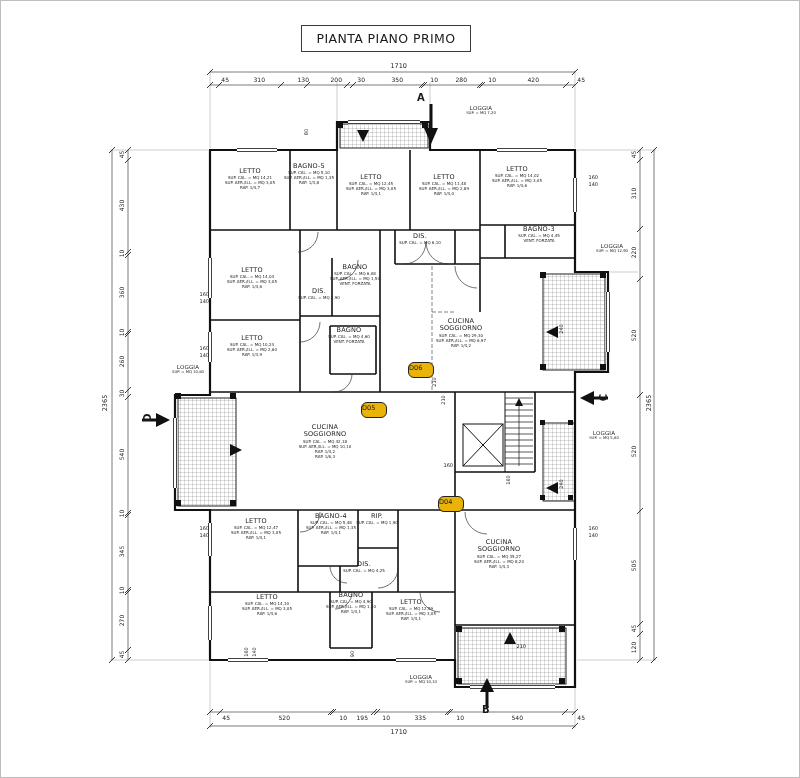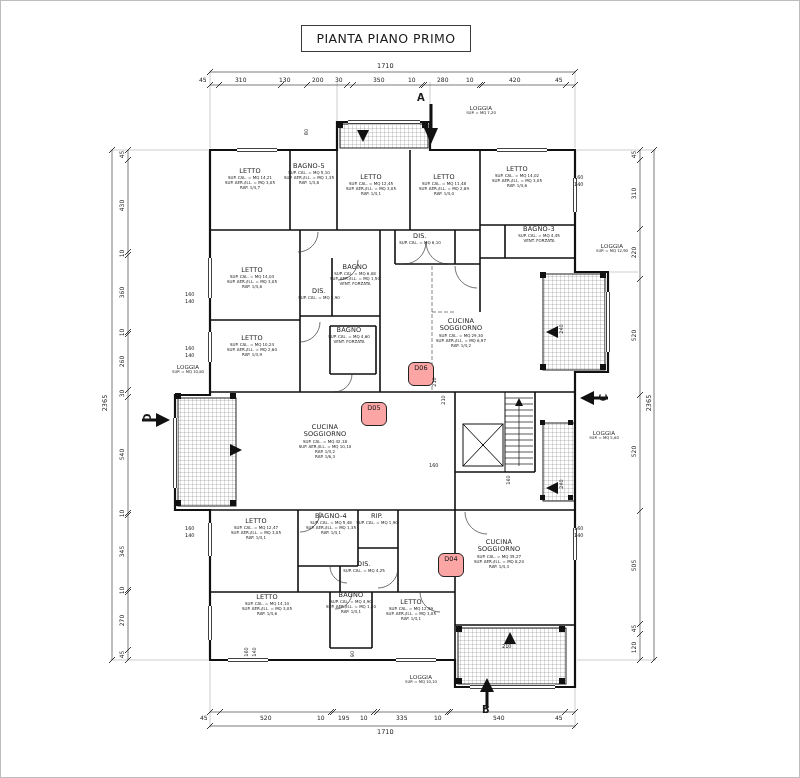--- a/index.html
+++ b/index.html
@@ -8,29 +8,29 @@
   .frame{position:absolute;inset:0;border:1px solid #bdbdbd;pointer-events:none}
   .title-box{position:absolute;left:301px;top:25px;width:170px;height:27px;border:1px solid #3a3a3a;
              display:flex;align-items:center;justify-content:center;font-size:12.5px;letter-spacing:.4px;background:#fff}
   svg.plan{position:absolute;left:0;top:0}
   .room{position:absolute;transform:translateX(-50%);text-align:center;line-height:1.12;white-space:pre-line}
   .rname{font-size:6.5px;letter-spacing:.2px;white-space:pre-line}
   .rsub{font-size:4px;color:#222;white-space:pre-line;line-height:1.25}
   .loggia-label{position:absolute;transform:translateX(-50%);text-align:center;line-height:1.1}
   .loggia-label .rname{font-size:5.5px}
   .loggia-label .rsub{font-size:3.8px}
-  .dh,.dh5{position:absolute;width:30px;margin-left:-15px;text-align:left;font-size:6px}
+  .dh,.dh5{position:absolute;width:30px;margin-left:-15px;text-align:right;font-size:6px}
   .dh5{font-size:5px;width:24px;margin-left:-12px}
   .dv,.dv5{position:absolute;width:30px;margin-left:-15px;margin-top:-4px;text-align:center;font-size:6px;transform:rotate(-90deg)}
   .dv5{font-size:5px;width:24px;margin-left:-12px}
   .dtotal{font-size:6.5px}
   .sec{position:absolute;font-size:10px;font-weight:bold}
   .secv{position:absolute;font-size:10px;font-weight:bold;transform:rotate(-90deg)}
-  .dtag{position:absolute;width:26px;height:24px;margin-left:-13px;margin-top:-6px;border:1px solid #222;border-radius:6px;
-        background:#fca5a5;font-size:6.5px;line-height:10px;text-align:center}
+  .dtag{position:absolute;width:26px;height:16px;margin-left:-13px;margin-top:-6px;border:1px solid #222;border-radius:6px;
+        background:#eab308;font-size:6.5px;line-height:10px;}
 </style>
 </head>
 <body>
 
 <div class="frame"></div>
 
 <div class="title-box">
   <span>PIANTA PIANO PRIMO</span>
 </div>
 
@@ -273,21 +273,21 @@
     <div class="rsub">SUP. = MQ 10,10</div>
   </div>
 
 <span class="sec" style="left:417px;top:92px">A</span>
 <span class="sec" style="left:482px;top:704px">B</span>
 <span class="secv" style="left:600px;top:392px">C</span>
 <span class="secv" style="left:143px;top:412px">D</span>
 
 <div class="dtag" style="left:421px;top:368px">D06</div>
 <div class="dtag" style="left:374px;top:408px">D05</div>
-<div class="dtag" style="left:451px;top:559px">D04</div>
+<div class="dtag" style="left:451px;top:502px">D04</div>
 
 <span class="dh" style="left:214px;top:76px">45</span>
 <span class="dh" style="left:250px;top:76px">310</span>
 <span class="dh" style="left:294px;top:76px">130</span>
 <span class="dh" style="left:327px;top:76px">200</span>
 <span class="dh" style="left:350px;top:76px">30</span>
 <span class="dh" style="left:388px;top:76px">350</span>
 <span class="dh" style="left:423px;top:76px">10</span>
 <span class="dh" style="left:452px;top:76px">280</span>
 <span class="dh" style="left:481px;top:76px">10</span>

